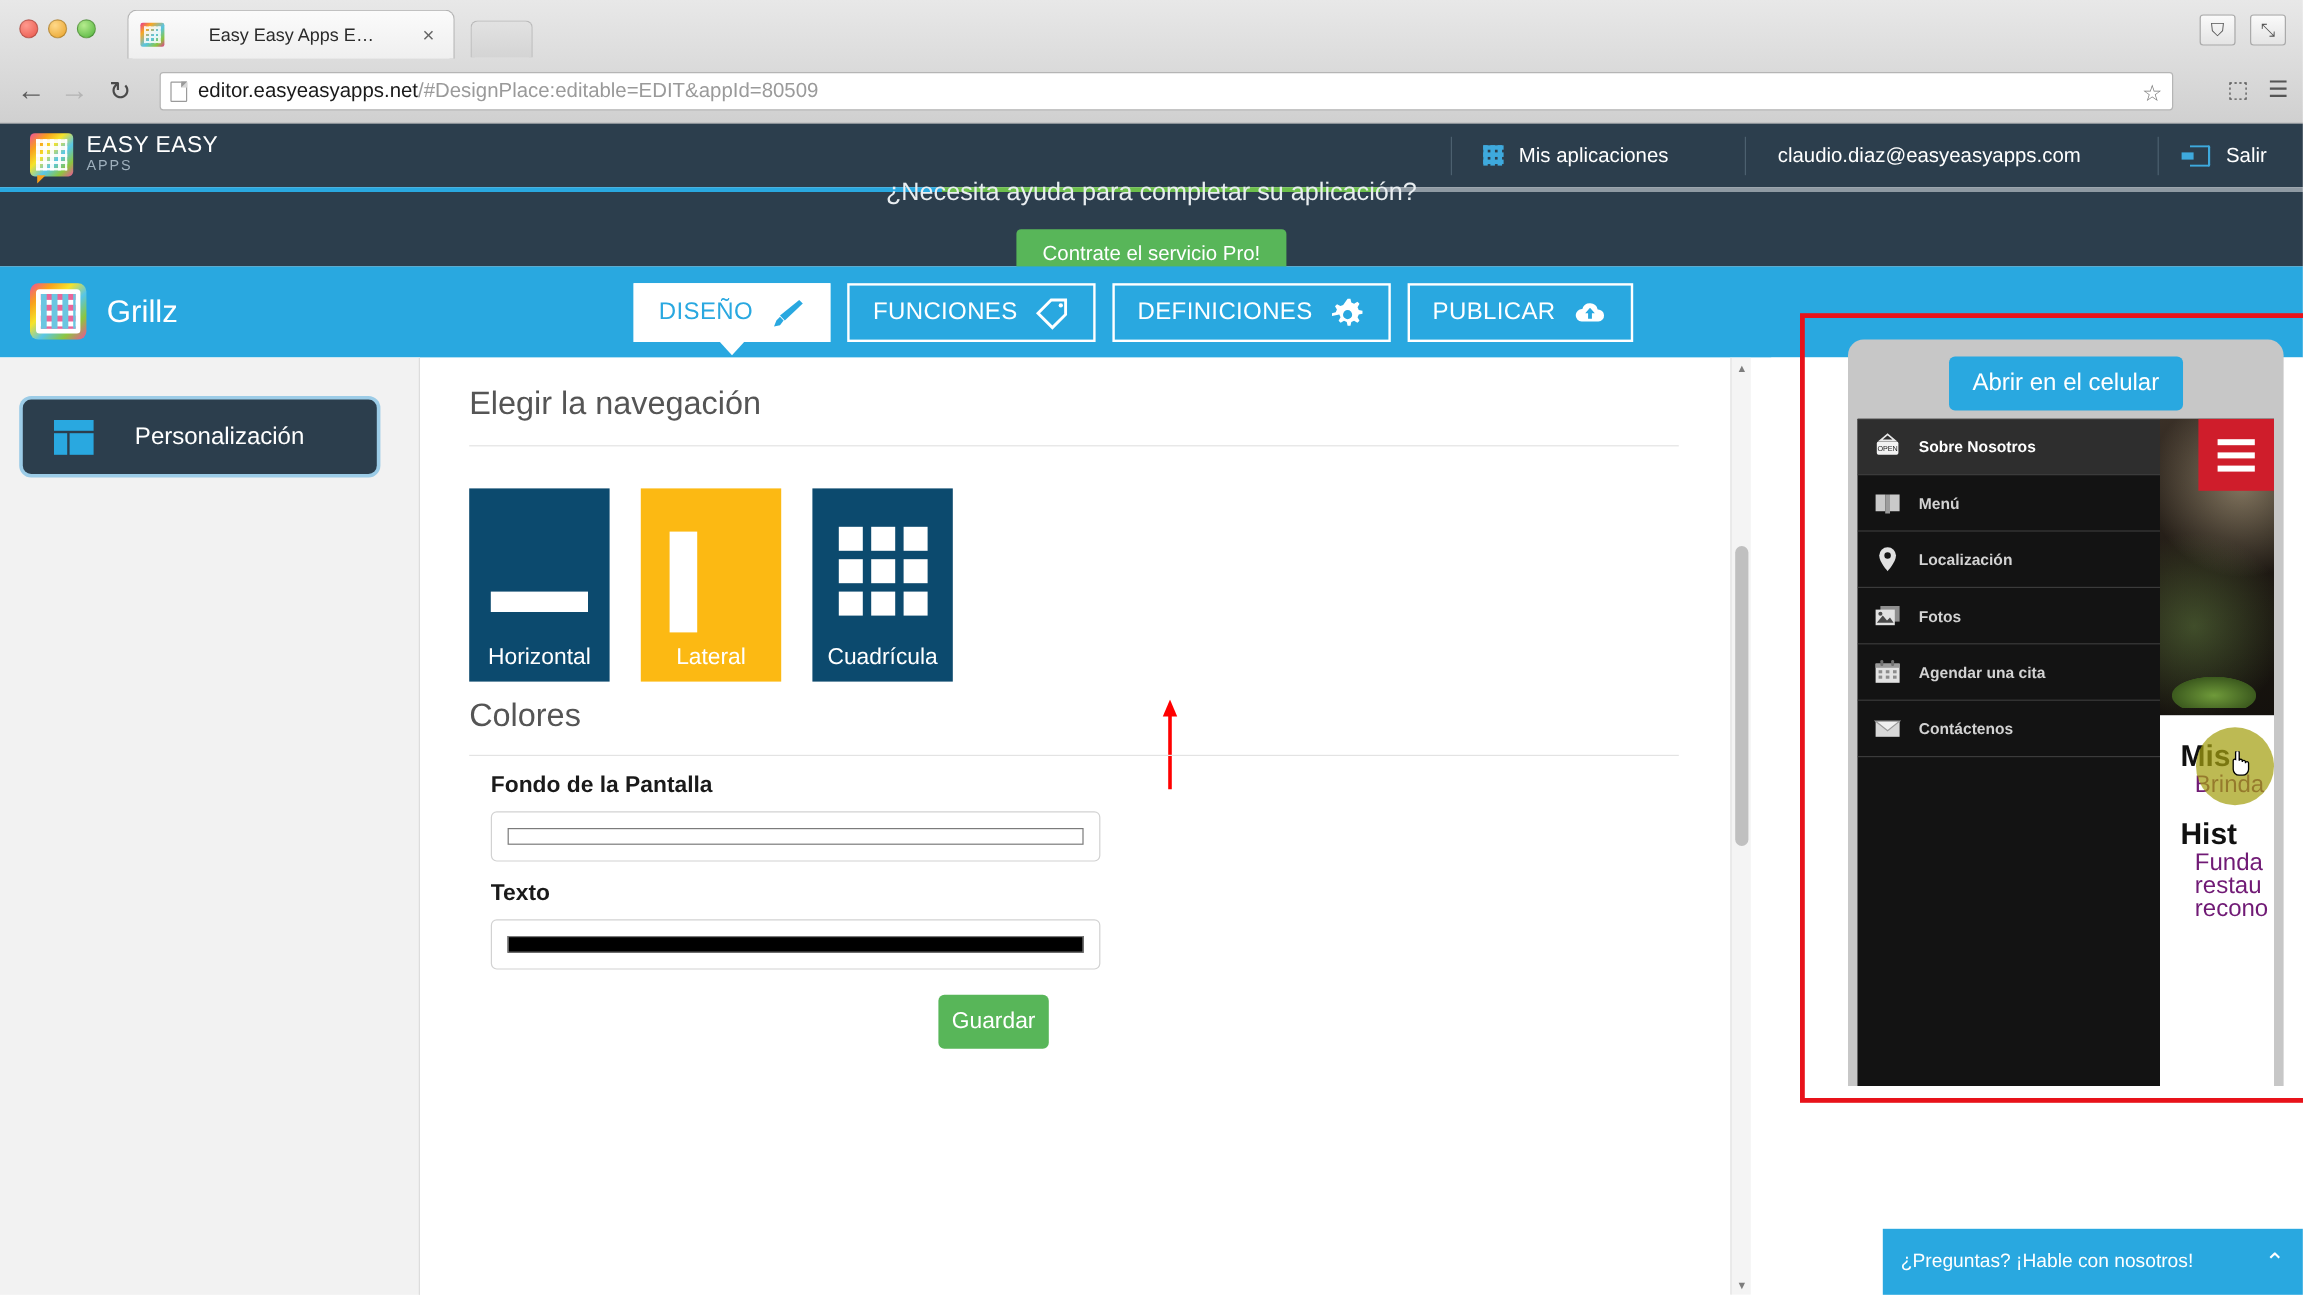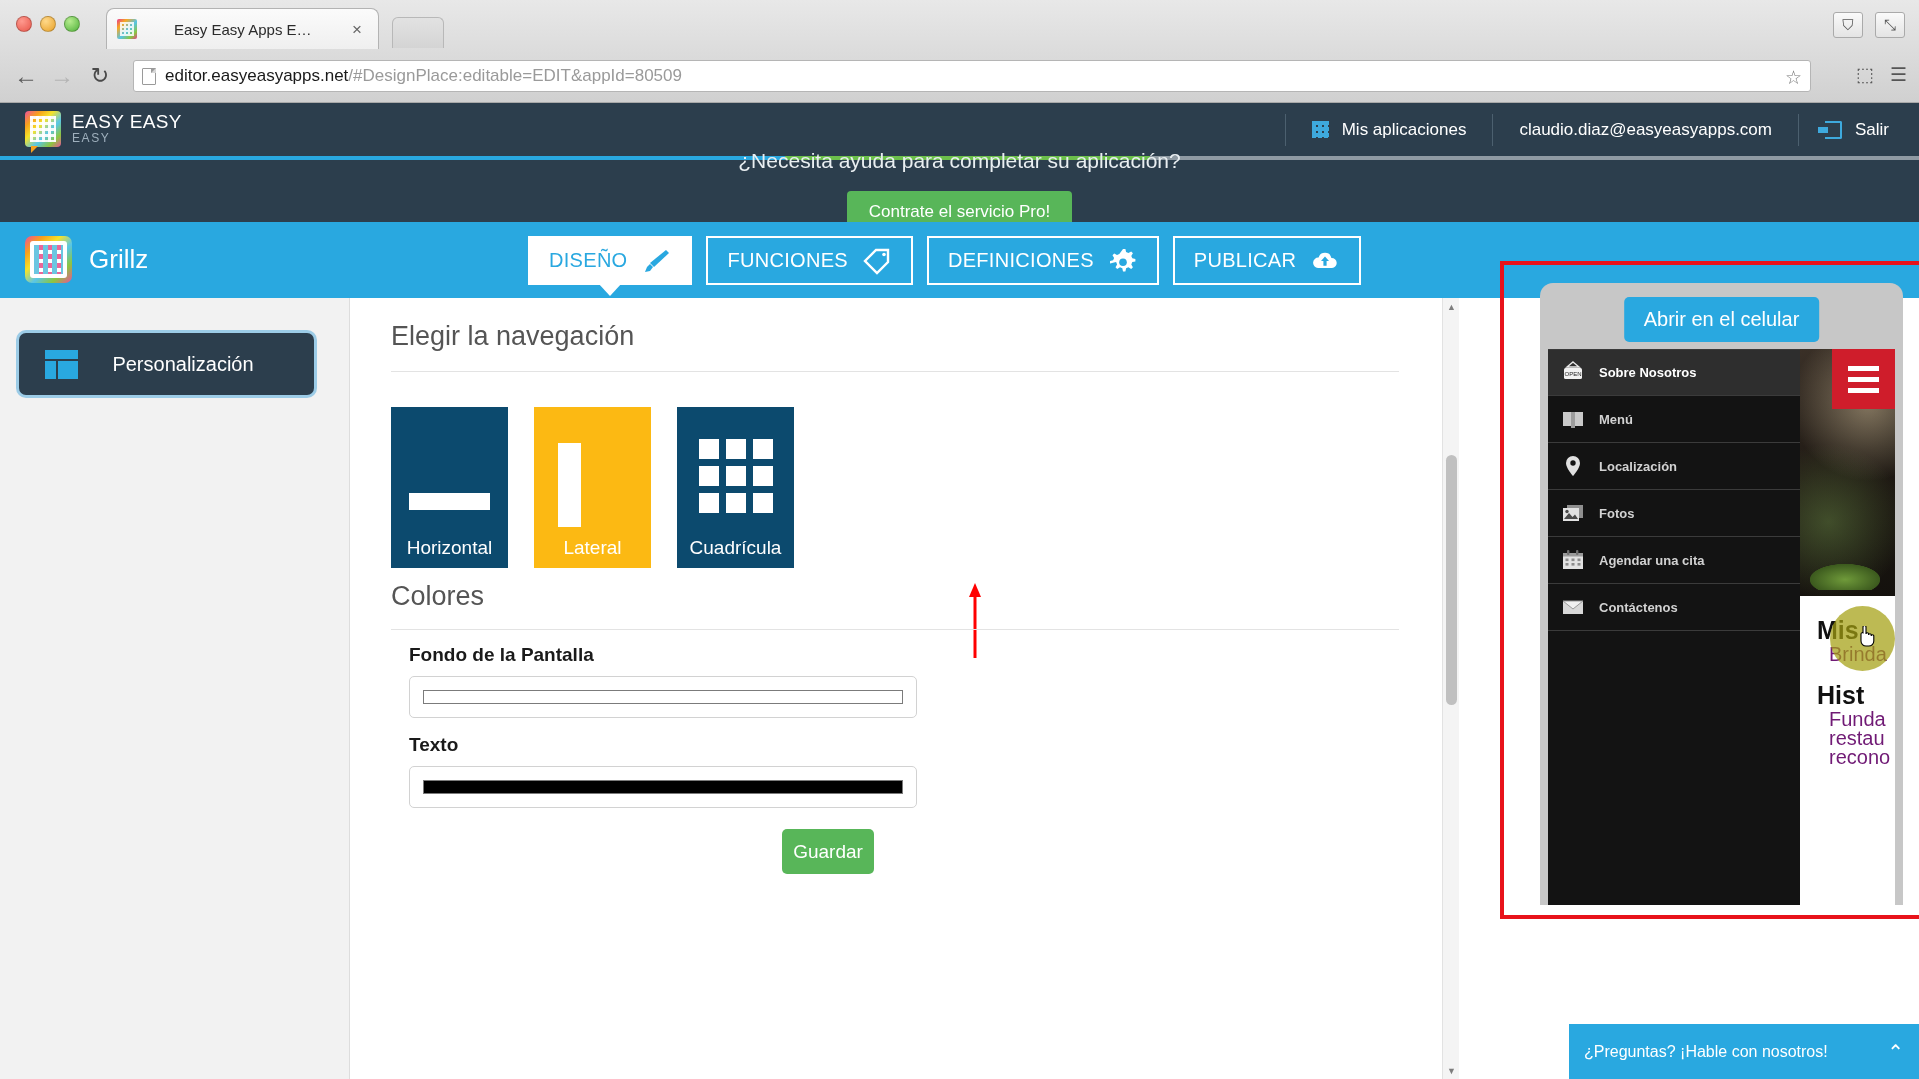--- a/index.html
+++ b/index.html
@@ -119,21 +119,21 @@
   .logo-mark::before {
     content: ""; position: absolute; left: 6px; bottom: -6px;
     border-width: 7px 7px 0 0; border-style: solid;
     border-color: #f8a11c transparent transparent transparent;
   }
   .logo-text-1 { font-size: 19px; color: #fff; letter-spacing: .4px; line-height: 19px; }
   .logo-text-2 { font-size: 12px; color: #9fb0bd; letter-spacing: 1.6px; line-height: 15px; }
 
   .header-right {
     position: absolute; right: 0; top: 0; height: 53px;
-    display: flex; align-items: center;
+    display: flex; align-items: center; gap: 38px;
   }
   .hr-item {
     display: flex; align-items: center; gap: 13px;
     height: 32px; padding: 0 26px;
     border-left: 1px solid #4c606f;
     color: #fff; font-size: 17px; white-space: nowrap;
   }
   .hr-item.last { padding-right: 30px; }
   .grid-icon {
     width: 17px; height: 17px; flex: none;
@@ -397,21 +397,21 @@
       <span>☰</span>
     </div>
   </div>
 </div>
 
 <div class="app-header">
   <div class="logo-wrap">
     <span class="logo-mark"></span>
     <span>
       <div class="logo-text-1">EASY EASY</div>
-      <div class="logo-text-2">EASY</div>
+      <div class="logo-text-2">APPS</div>
     </span>
   </div>
   <div class="header-right">
     <div class="hr-item">
       <span class="grid-icon"></span>
       <span>Mis aplicaciones</span>
     </div>
     <div class="hr-item">
       <span>claudio.diaz@easyeasyapps.com</span>
     </div>

